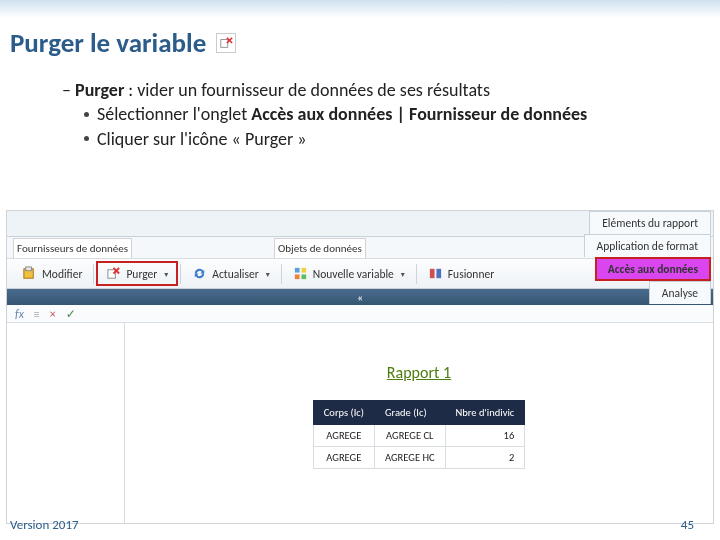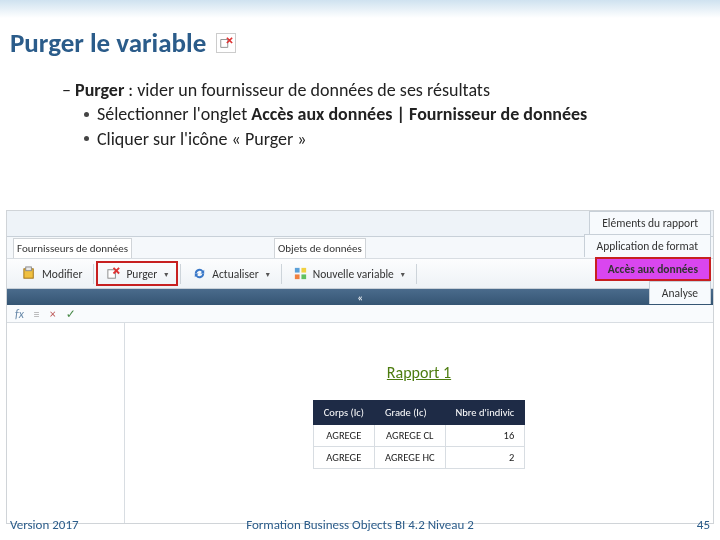--- a/index.html
+++ b/index.html
@@ -31,21 +31,21 @@
   .collapse-bar .chev { color:#fff; font-size:11px; }
   .fx-row { height:18px; display:flex; align-items:center; background:#f9fbfd; border-bottom:1px solid #d8dde2; padding-left:8px; gap:10px; color:#888;}
   .content-row { display:flex; height: 200px; }
   .left-strip { width:118px; background:#ffffff; border-right:1px solid #d8dde2;}
   .right-area { flex:1; background:#fff; padding-top:40px; text-align:center;}
   .report-title { font-size:16px; text-decoration:underline; color:#4d7c0f; margin-bottom:18px; display:inline-block;}
   .data-table { margin: 0 auto; border-collapse:collapse; font-size:10.5px; color:#222;}
   .data-table th { background:#1e2b46; color:#fff; font-weight:400; padding:5px 10px; text-align:left; border:1px solid #1e2b46;}
   .data-table td { background:#fff; padding:4px 10px; border:1px solid #d8dde2; }
   .data-table td.num { text-align:right;padding-left:44px; }
-  .footer { position:absolute; bottom:8px; left:0; right:0; display:flex; justify-content:space-between; font-size:13px; color:#2b5c8a; padding:0 10px;}
+  .footer { position:absolute; bottom:8px; left:0; right:16px; display:flex; justify-content:space-between; font-size:13px; color:#2b5c8a; padding:0 10px;}
   .footer .center { position:absolute; left:50%; transform:translateX(-50%); }
   .footer .page { color:#2b5c8a;}
 </style>
 </head>
 <body>
 
 <div class="top-gradient"></div>
 
 <div class="title-row">
   <div class="title">Purger le variable</div>
@@ -119,20 +119,29 @@
             <rect x="2" y="2" width="5" height="5" fill="#5aa0d8"></rect>
             <rect x="9" y="2" width="5" height="5" fill="#f0d040"></rect>
             <rect x="2" y="9" width="5" height="5" fill="#f08040"></rect>
             <rect x="9" y="9" width="5" height="5" fill="#60c060"></rect>
           </svg>
         </span>
       <span>Nouvelle variable</span>
       <span class="caret">▾</span>
     </div>
     <div class="tsep"></div>
+    <div class="tbtn">
+      <span class="ico">
+          <svg viewBox="0 0 16 16">
+            <rect x="2" y="3" width="5" height="10" fill="#d05050"></rect>
+            <rect x="9" y="3" width="5" height="10" fill="#5070c0"></rect>
+          </svg>
+        </span>
+      <span>Fusionner</span>
+    </div>
   </div>
   <div class="collapse-bar">
     <span class="chev">«</span>
   </div>
   <div class="fx-row">
     <i style="font-style:italic;color:#6a8aaa;">fx</i>
     <span style="color:#aaa">≡</span>
     <span style="color:#b55">×</span>
     <span style="color:#4a8a4a">✓</span>
   </div>
@@ -158,15 +167,14 @@
           <td class="num">2</td>
         </tr>
       </tbody>
         </table>
     </div>
   </div>
 </div>
 
 <div class="footer">
   <span>Version 2017</span>
-  <span class="center">Formation Business Objects BI 4.2 Niveau 2</span>
   <span class="page">45</span>
 </div>
 
 </body></html>

